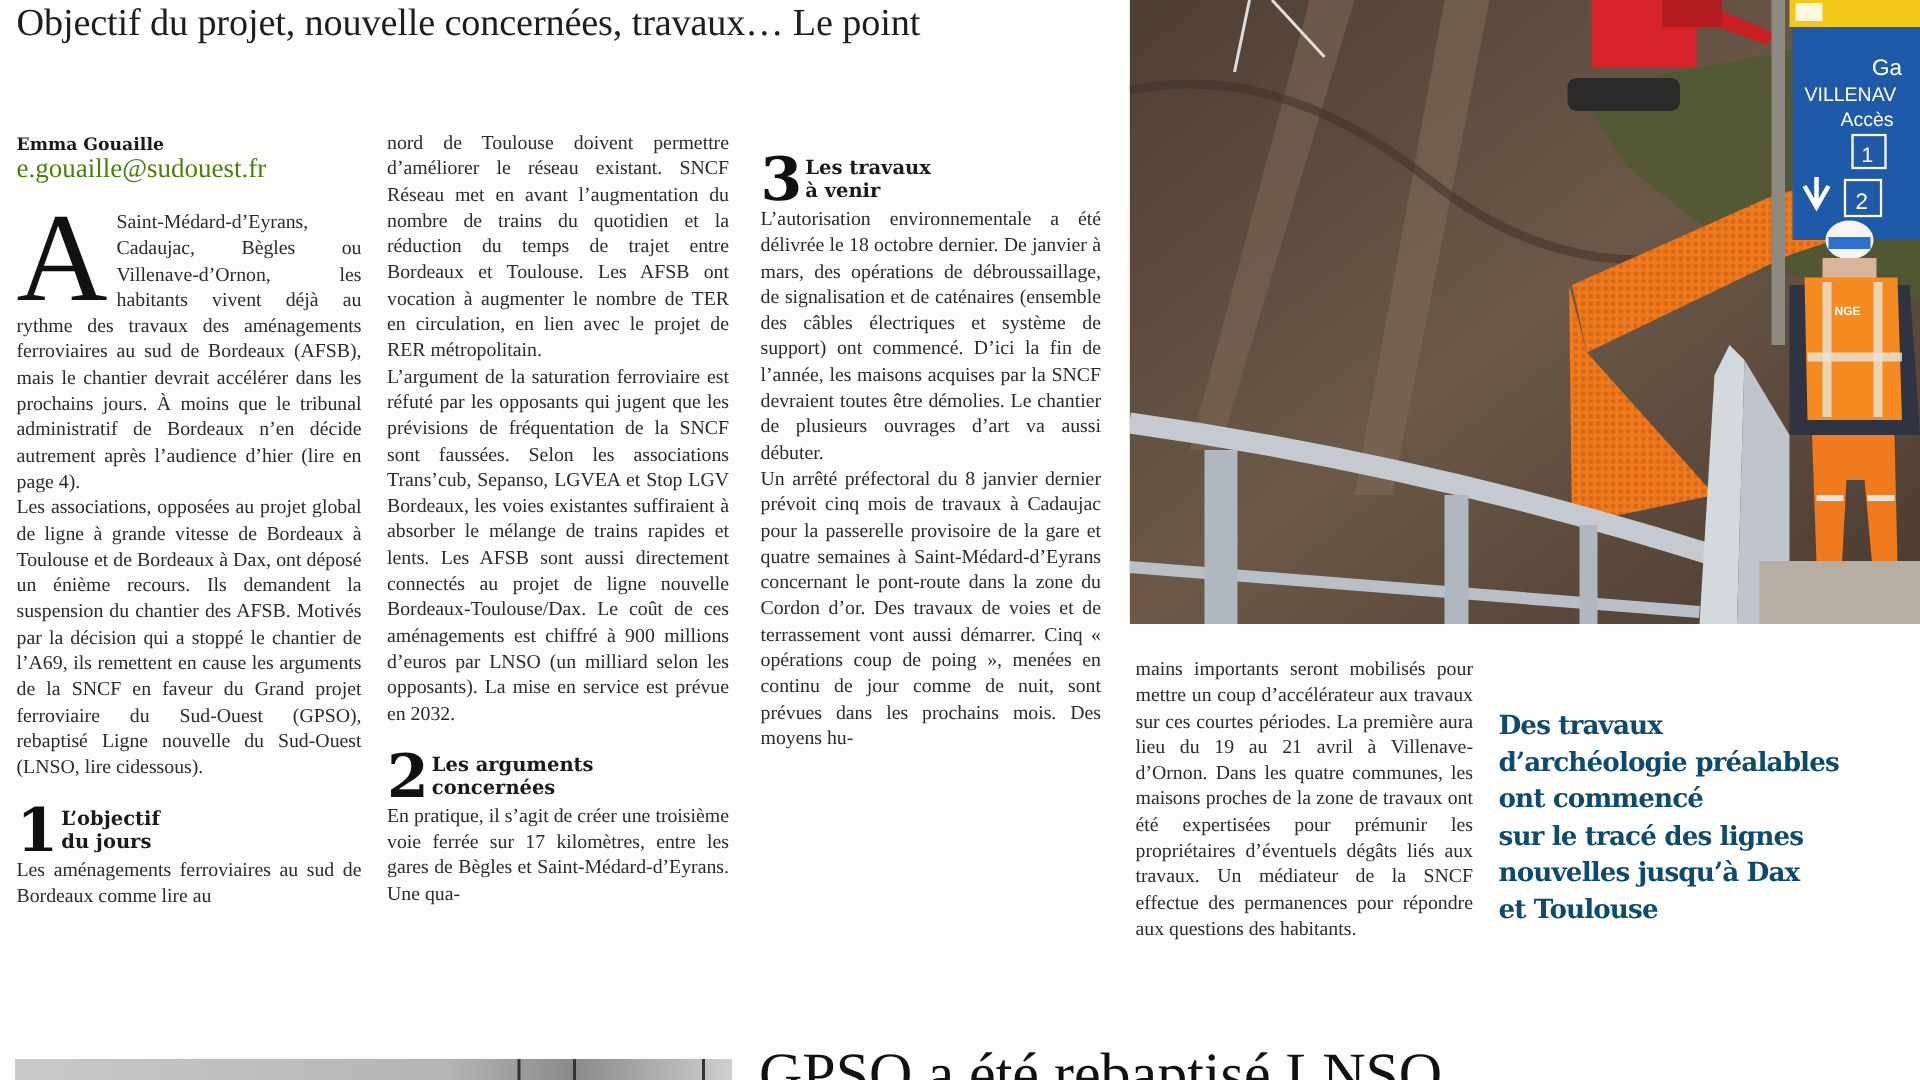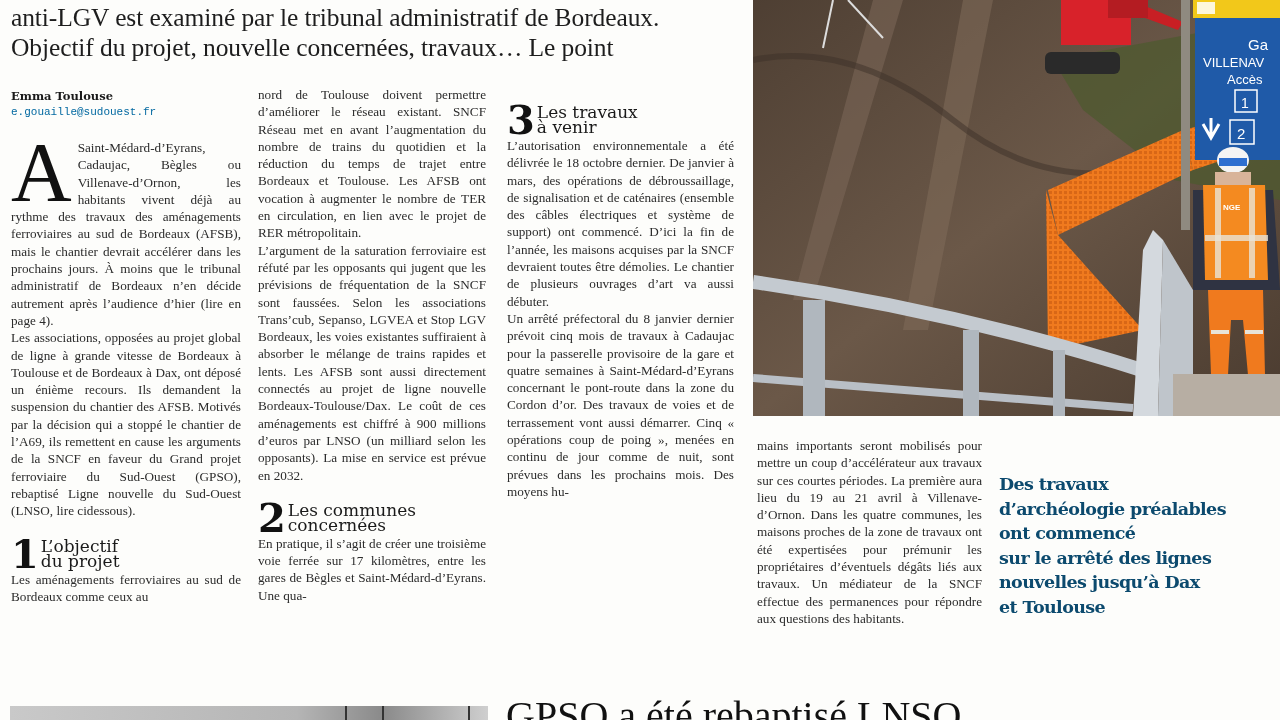--- a/index.html
+++ b/index.html
@@ -11,72 +11,71 @@
   .deck .l1 { margin-top: 3px; }
 
   .col { position: absolute; font-family: "Liberation Serif", serif; font-size: 13.2px; line-height: 17.3px; color: #2b2b2b; text-align: justify; hyphens: none; }
   .col p { text-indent: 0; }
   .col1 { left: 11px; top: 86px; width: 230px; }
   .col2 { left: 258px; top: 86px; width: 228px; }
   .col3 { left: 507px; top: 86px; width: 227px; }
   .col4 { left: 757px; top: 437px; width: 225px; }
 
   .byline-name { font-family: "DejaVu Serif", serif; font-weight: bold; font-size: 11.5px; line-height: 16px; color: #1a1a1a; margin-top: 2px; }
-  .byline-email { font-family: Liberation Mono, monospace; font-size: 11px; line-height: 16px; color: #0369a1; margin-bottom: 19px; }
+  .byline-email { font-family: Liberation Serif, serif; font-size: 18px; line-height: 16px; color: #4d7c0f; margin-bottom: 19px; }
 
   .lead { position: relative; }
   .dropcap { float: left; font-family: "Liberation Serif", serif; font-size: 84px; line-height: 64px; height: 66px; margin: 2px 6px 0 0; color: #111; font-weight: normal; }
 
   .section-head { display: flex; align-items: flex-end; margin: 16px 0 0 0; height: 35px; }
   .section-num { font-family: "DejaVu Serif", serif; font-weight: bold; font-size: 40px; line-height: 34px; color: #111; margin-right: 2px; }
-  .section-title { font-family: "DejaVu Serif", serif; font-weight: normal; font-size: 17px; line-height: 15px; color: #1a1a1a; padding-bottom: 2px; }
+  .section-title { font-family: "DejaVu Serif", serif; font-weight: bold; font-size: 13px; line-height: 15px; color: #1a1a1a; padding-bottom: 2px; }
 
   .photo { position: absolute; left: 753px; top: 0; width: 527px; height: 416px; overflow: hidden; background: #fef9c3; }
   .photo svg { display: block; }
 
   .caption { position: absolute; left: 999px; top: 472px; width: 260px; font-family: "DejaVu Serif", serif; font-weight: bold; font-size: 17.5px; line-height: 24.6px; color: #0c4a6e; letter-spacing: -0.6px; }
   .caption span { display: block; white-space: nowrap; }
 
   .bottom-photo { position: absolute; left: 10px; top: 706px; width: 478px; height: 14px; background: linear-gradient(90deg, #c9c9c9 0%, #b5b5b5 60%, #8a8a8a 78%, #cfcfcf 100%); overflow: hidden; }
   .bottom-photo .bar { position: absolute; top: 0; height: 14px; width: 2px; background: #333; }
   .bottom-headline { position: absolute; left: 506px; top: 694px; font-family: "Liberation Serif", serif; font-size: 40px; line-height: 44px; color: #111; white-space: nowrap; }
 </style>
 </head>
 <body>
 
 <div class="deck">
-  <span class="line l1">anti-LGV est examiné par le tribunal administratif de Bordeaux.</span>
   <span class="line">Objectif du projet, nouvelle concernées, travaux… Le point</span>
 </div>
 
 <div class="col col1">
-  <div class="byline-name">Emma Toulouse</div>
+  <div class="byline-name">Emma Gouaille</div>
   <div class="byline-email">e.gouaille@sudouest.fr</div>
   <p class="lead">
     <span class="dropcap">A</span>
     <span>Saint-Médard-d’Eyrans, Cadaujac, Bègles ou Villenave-d’Ornon, les habitants vivent déjà au rythme des travaux des aménagements ferroviaires au sud de Bordeaux (AFSB), mais le chantier devrait accélérer dans les prochains jours. À moins que le tribunal administratif de Bordeaux n’en décide autrement après l’audience d’hier (lire en page 4).</span>
   </p>
   <p>Les associations, opposées au projet global de ligne à grande vitesse de Bordeaux à Toulouse et de Bordeaux à Dax, ont déposé un énième recours. Ils demandent la suspension du chantier des AFSB. Motivés par la décision qui a stoppé le chantier de l’A69, ils remettent en cause les arguments de la SNCF en faveur du Grand projet ferroviaire du Sud-Ouest (GPSO), rebaptisé Ligne nouvelle du Sud-Ouest (LNSO, lire cidessous).</p>
   <div class="section-head">
     <span class="section-num">1</span>
     <span class="section-title">
       <span>L’objectif</span><br>
-      <span>du projet</span>
+      <span>du jours</span>
     </span>
   </div>
-  <p>Les aménagements ferroviaires au sud de Bordeaux comme ceux au</p>
+  <p>Les aménagements ferroviaires au sud de Bordeaux comme lire au</p>
 </div>
 
 <div class="col col2">
   <p>nord de Toulouse doivent permettre d’améliorer le réseau existant. SNCF Réseau met en avant l’augmentation du nombre de trains du quotidien et la réduction du temps de trajet entre Bordeaux et Toulouse. Les AFSB ont vocation à augmenter le nombre de TER en circulation, en lien avec le projet de RER métropolitain.</p>
   <p>L’argument de la saturation ferroviaire est réfuté par les opposants qui jugent que les prévisions de fréquentation de la SNCF sont faussées. Selon les associations Trans’cub, Sepanso, LGVEA et Stop LGV Bordeaux, les voies existantes suffiraient à absorber le mélange de trains rapides et lents. Les AFSB sont aussi directement connectés au projet de ligne nouvelle Bordeaux-Toulouse/Dax. Le coût de ces aménagements est chiffré à 900 millions d’euros par LNSO (un milliard selon les opposants). La mise en service est prévue en 2032.</p>
   <div class="section-head">
     <span class="section-num">2</span>
     <span class="section-title">
-      <span>Les communes</span><br>
+      <span>Les arguments</span><br>
       <span>concernées</span>
     </span>
   </div>
   <p>En pratique, il s’agit de créer une troisième voie ferrée sur 17 kilomètres, entre les gares de Bègles et Saint-Médard-d’Eyrans. Une qua-</p>
 </div>
 
 <div class="col col3">
   <div class="section-head">
     <span class="section-num">3</span>
     <span class="section-title">
@@ -168,21 +167,21 @@
       <path d="M410 240 L 440 290 L 440 416 L 405 416 Z" fill="#bfc5cb"></path>
       <rect x="420" y="374" width="107" height="42" fill="#b7aea3"></rect>
     </g>
   </svg>
 </div>
 
 <div class="caption">
   <span>Des travaux</span>
   <span>d’archéologie préalables</span>
   <span>ont commencé</span>
-  <span>sur le arrêté des lignes</span>
+  <span>sur le tracé des lignes</span>
   <span>nouvelles jusqu’à Dax</span>
   <span>et Toulouse</span>
 </div>
 
 <div class="bottom-photo">
   <div class="bar" style="left:335px"></div>
   <div class="bar" style="left:372px"></div>
   <div class="bar" style="left:458px"></div>
 </div>
 <div class="bottom-headline">GPSO a été rebaptisé LNSO</div>

